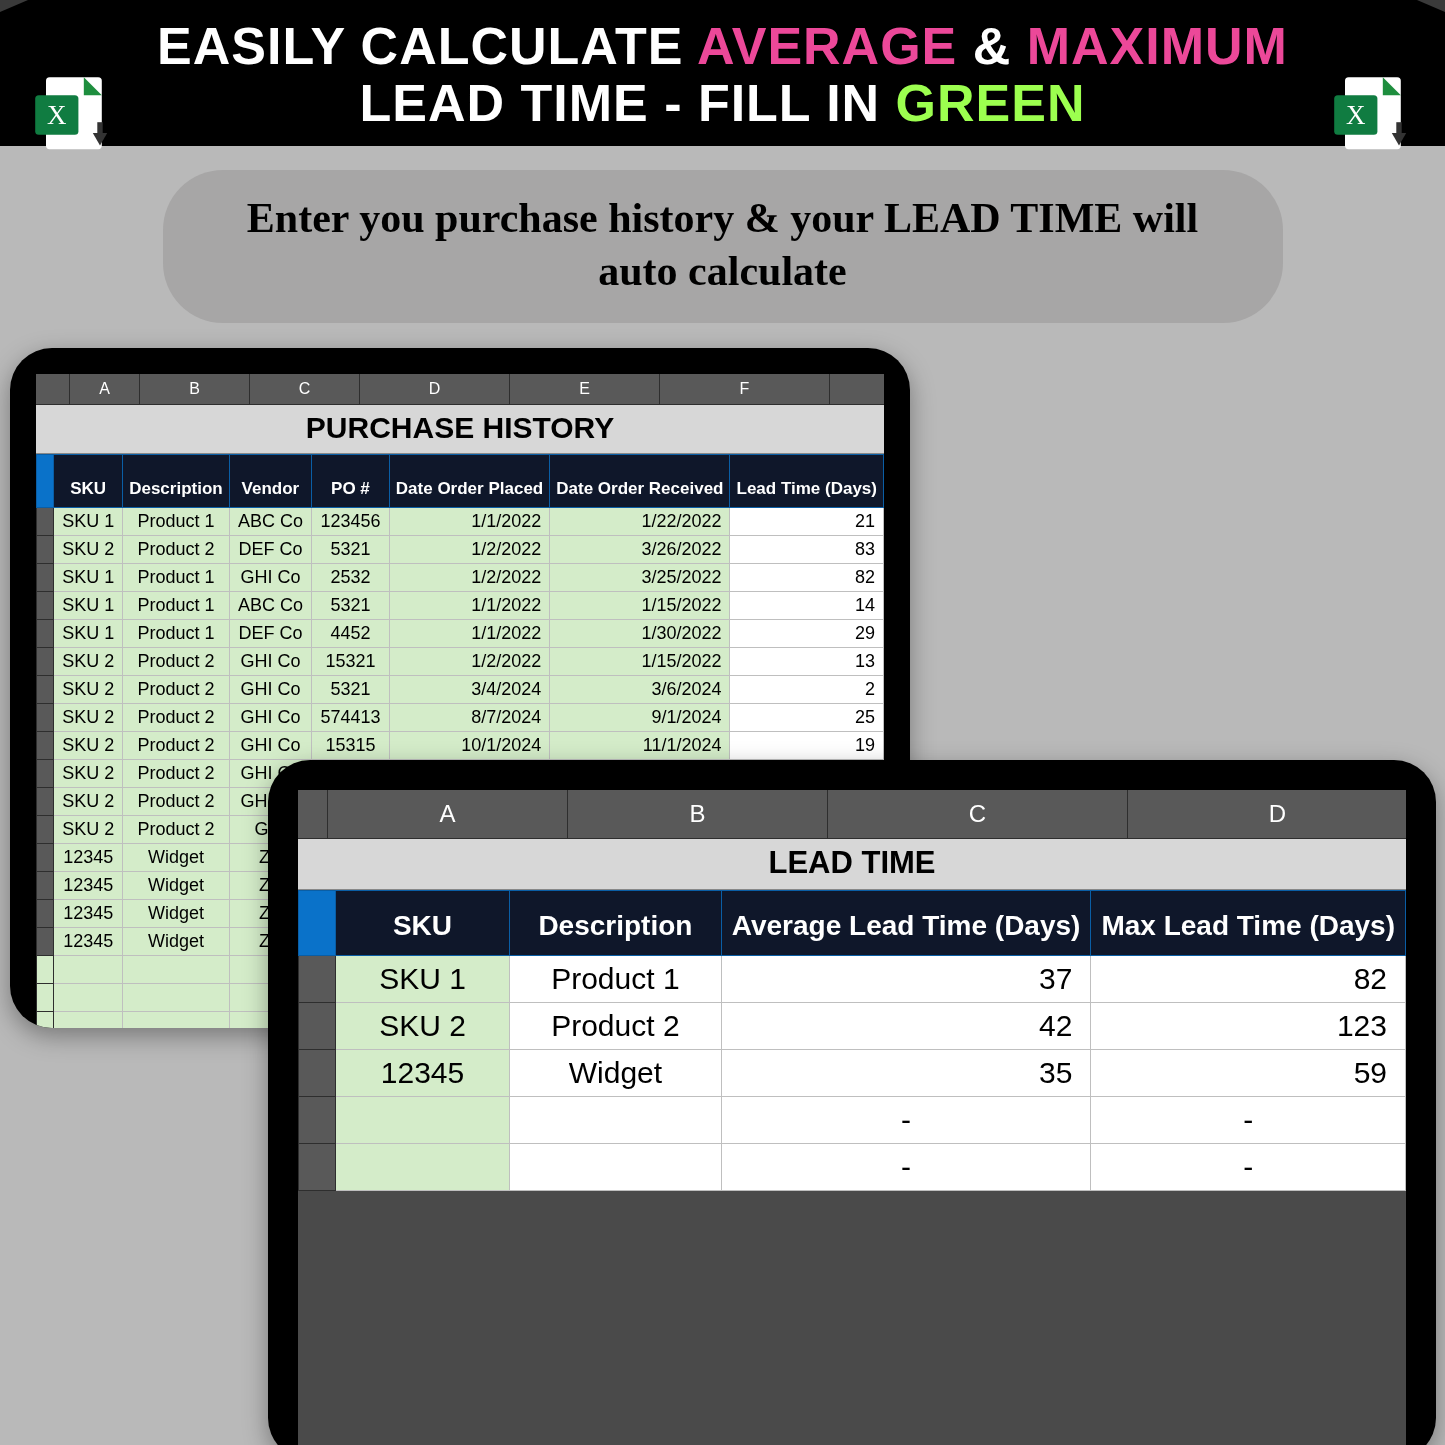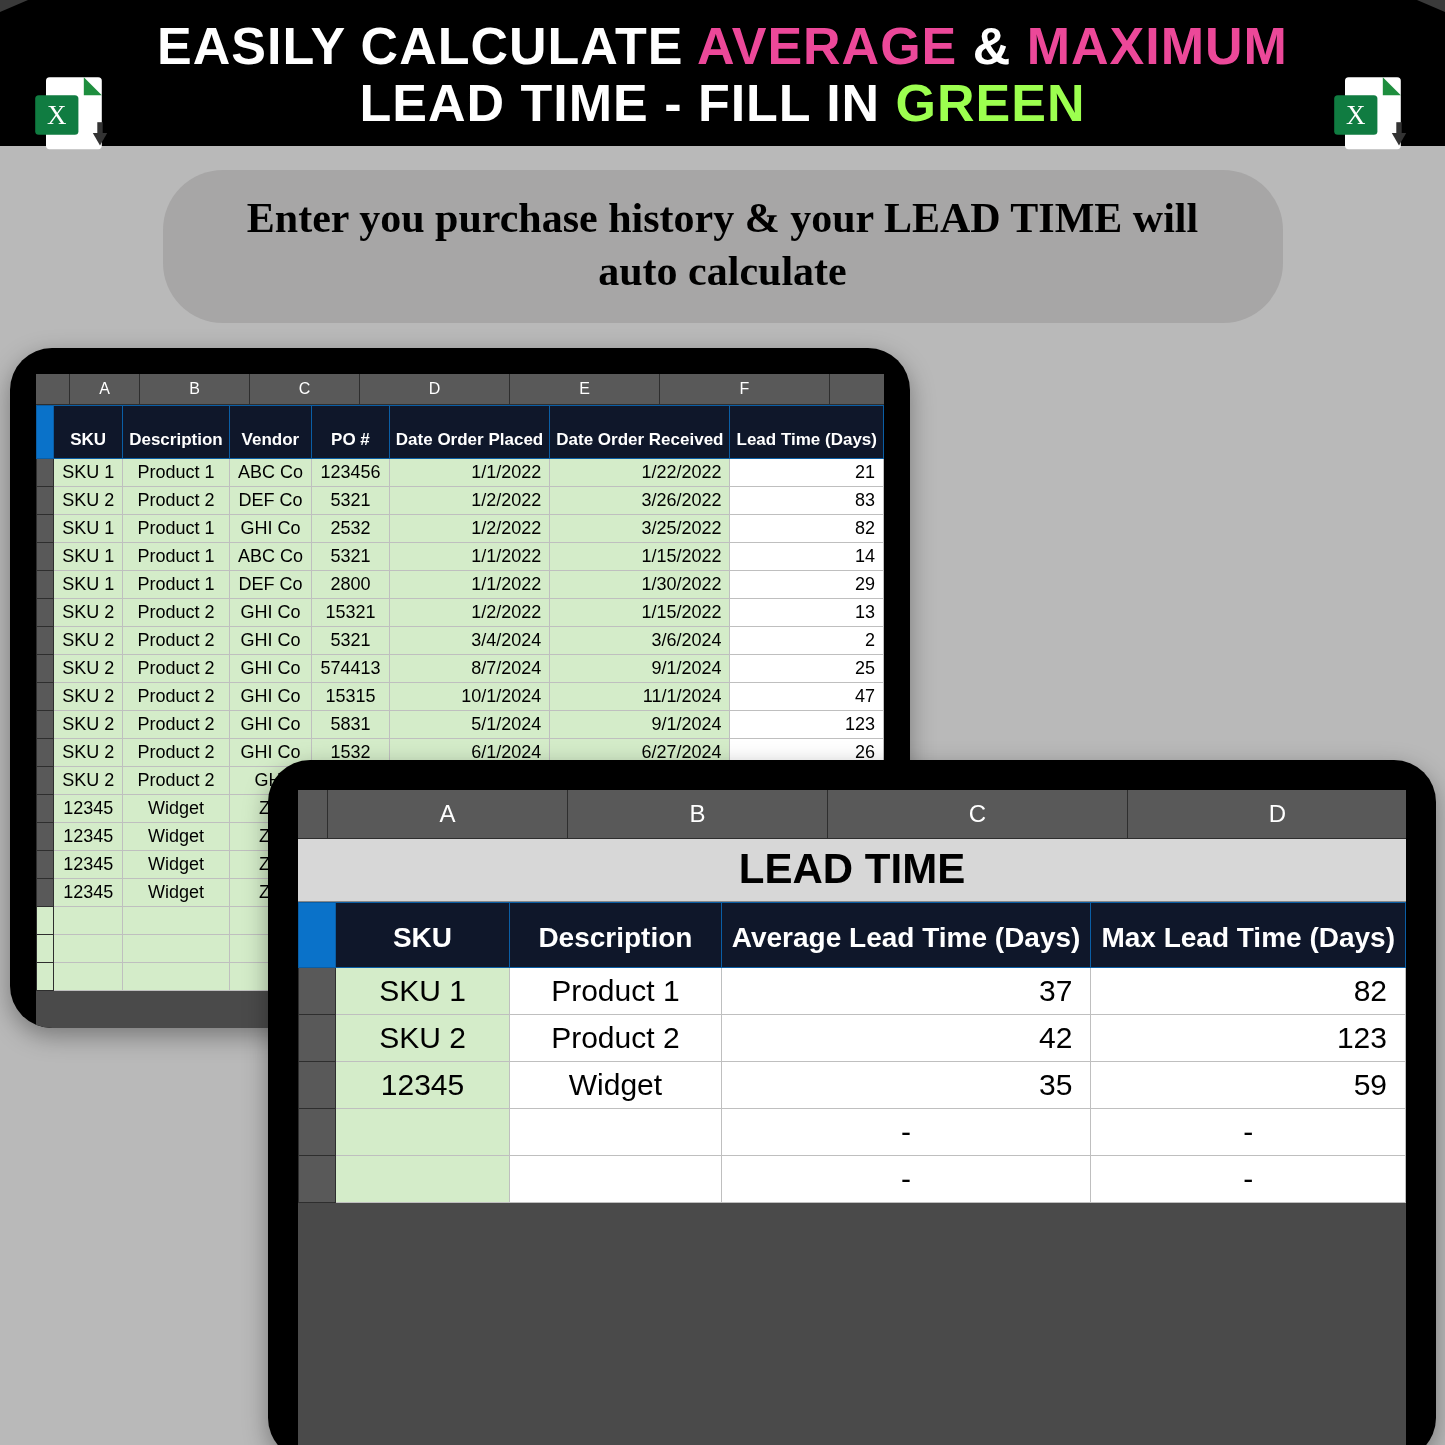--- a/index.html
+++ b/index.html
@@ -134,21 +134,21 @@
   
   .front-sheet .c-rh { width: 30px; background:#595959; border-color:#2e2e2e;}
   .front-sheet .c-a { width: 240px; text-align:center; }
   .front-sheet .c-b { width: 260px; text-align:center; }
   .front-sheet .c-c { width: 300px; text-align:right; }
   .front-sheet .c-d { width: 300px; text-align:right;margin-top:32px; }
   .front-sheet td.sku { background:#d4ecc9; }
   .front-sheet td.val { background:#fff; }
   .front-sheet .blue-head th { border-color:#0a5ea5; padding: 18px 10px 12px; font-size:28px; line-height:1.2; vertical-align: bottom;}
   .front-sheet td { font-size: 30px; padding: 6px 18px; }
-  .front-sheet .sheet-title { font-size: 42px; }
+  .front-sheet .sheet-title { font-size: 31px; }
   .front-sheet .col-letters div { font-size: 24px; padding: 10px 0; }
 
 </style>
 </head>
 <body>
 
 <div class="banner">
   <h1>
     <span>EASILY CALCULATE </span><span class="red">AVERAGE</span><span> &amp; </span><span class="red">MAXIMUM</span><br>
     <span>LEAD TIME - FILL IN </span><span class="lime">GREEN</span>
@@ -183,20 +183,21 @@
     <div class="col-letters" id="ph-cols">
         <div style="width: 34px;"></div>
         <div style="width: 70px;">A</div>
         <div style="width: 110px;">B</div>
         <div style="width: 110px;">C</div>
         <div style="width: 150px;">D</div>
         <div style="width: 150px;">E</div>
         <div style="width: 170px;">F</div>
         <div style="width: 150px;">G</div>
       </div>
+    <div class="sheet-title">PURCHASE HISTORY</div>
     <table>
       <tbody>
           <tr class="blue-head" id="ph-head">
             <th class="c-rh" style="background: rgb(10, 114, 201);"></th>
             <th class="c-a" style="text-align: center;">SKU</th>
             <th class="c-b" style="text-align: left;">Description</th>
             <th class="c-c" style="text-align: center;">Vendor</th>
             <th class="c-d" style="text-align: center;">PO #</th>
             <th class="c-e" style="text-align: right;">Date Order Placed</th>
             <th class="c-f" style="text-align: right;">Date Order Received</th>
@@ -242,21 +243,21 @@
             <td class="c-d fill">5321</td>
             <td class="c-e fill">1/1/2022</td>
             <td class="c-f fill">1/15/2022</td>
             <td class="c-g white">14</td>
           </tr>
           <tr>
             <td class="c-rh"></td>
             <td class="c-a fill">SKU 1</td>
             <td class="c-b fill">Product 1</td>
             <td class="c-c fill">DEF Co</td>
-            <td class="c-d fill">2800</td>
+            <td class="c-d fill">4452</td>
             <td class="c-e fill">1/1/2022</td>
             <td class="c-f fill">1/30/2022</td>
             <td class="c-g white">29</td>
           </tr>
           <tr>
             <td class="c-rh"></td>
             <td class="c-a fill">SKU 2</td>
             <td class="c-b fill">Product 2</td>
             <td class="c-c fill">GHI Co</td>
             <td class="c-d fill">15321</td>
@@ -285,21 +286,21 @@
             <td class="c-g white">25</td>
           </tr>
           <tr>
             <td class="c-rh"></td>
             <td class="c-a fill">SKU 2</td>
             <td class="c-b fill">Product 2</td>
             <td class="c-c fill">GHI Co</td>
             <td class="c-d fill">15315</td>
             <td class="c-e fill">10/1/2024</td>
             <td class="c-f fill">11/1/2024</td>
-            <td class="c-g white">47</td>
+            <td class="c-g white">19</td>
           </tr>
           <tr>
             <td class="c-rh"></td>
             <td class="c-a fill">SKU 2</td>
             <td class="c-b fill">Product 2</td>
             <td class="c-c fill">GHI Co</td>
             <td class="c-d fill">5831</td>
             <td class="c-e fill">5/1/2024</td>
             <td class="c-f fill">9/1/2024</td>
             <td class="c-g white">123</td>

